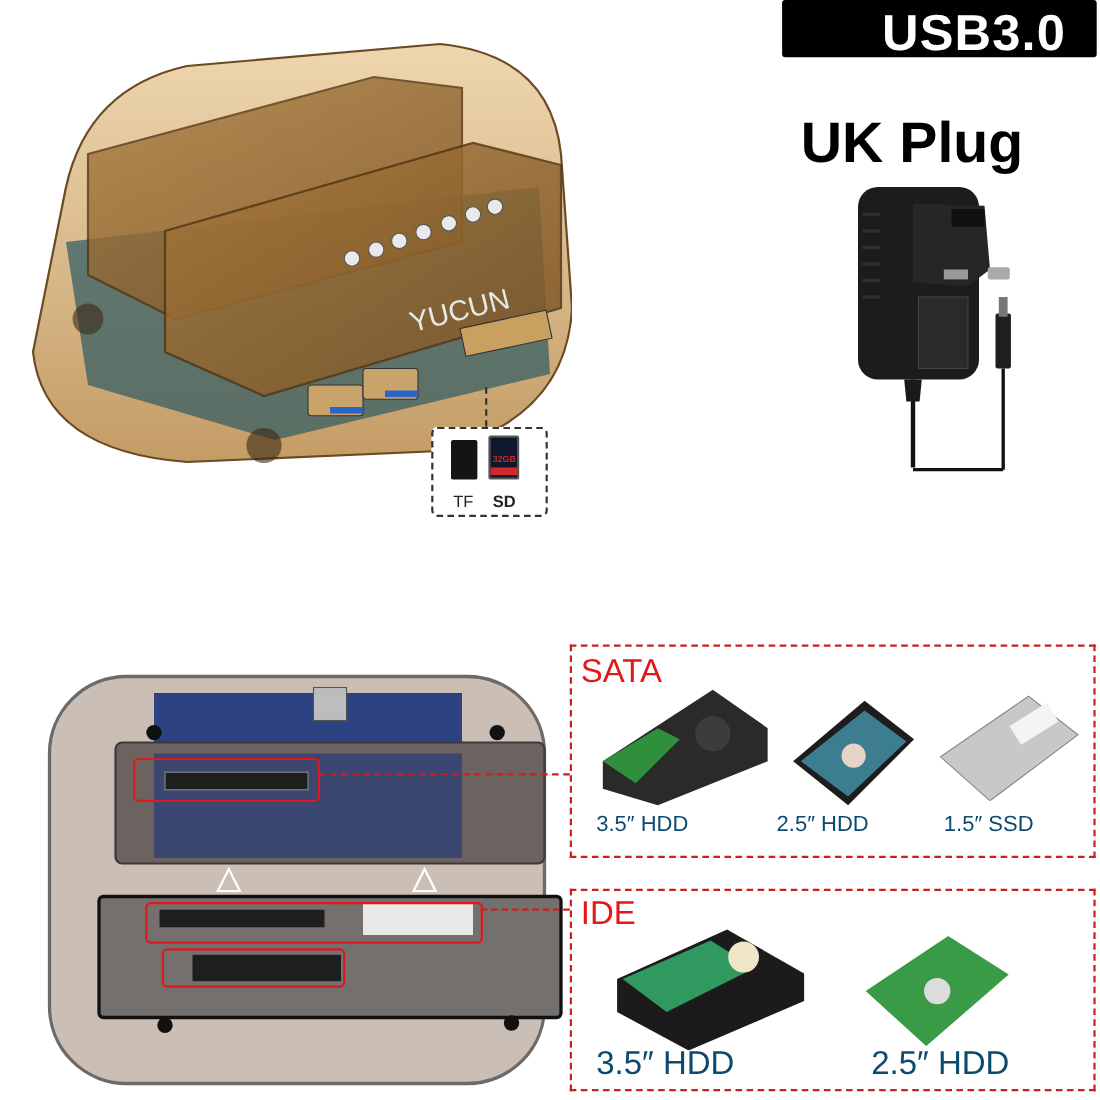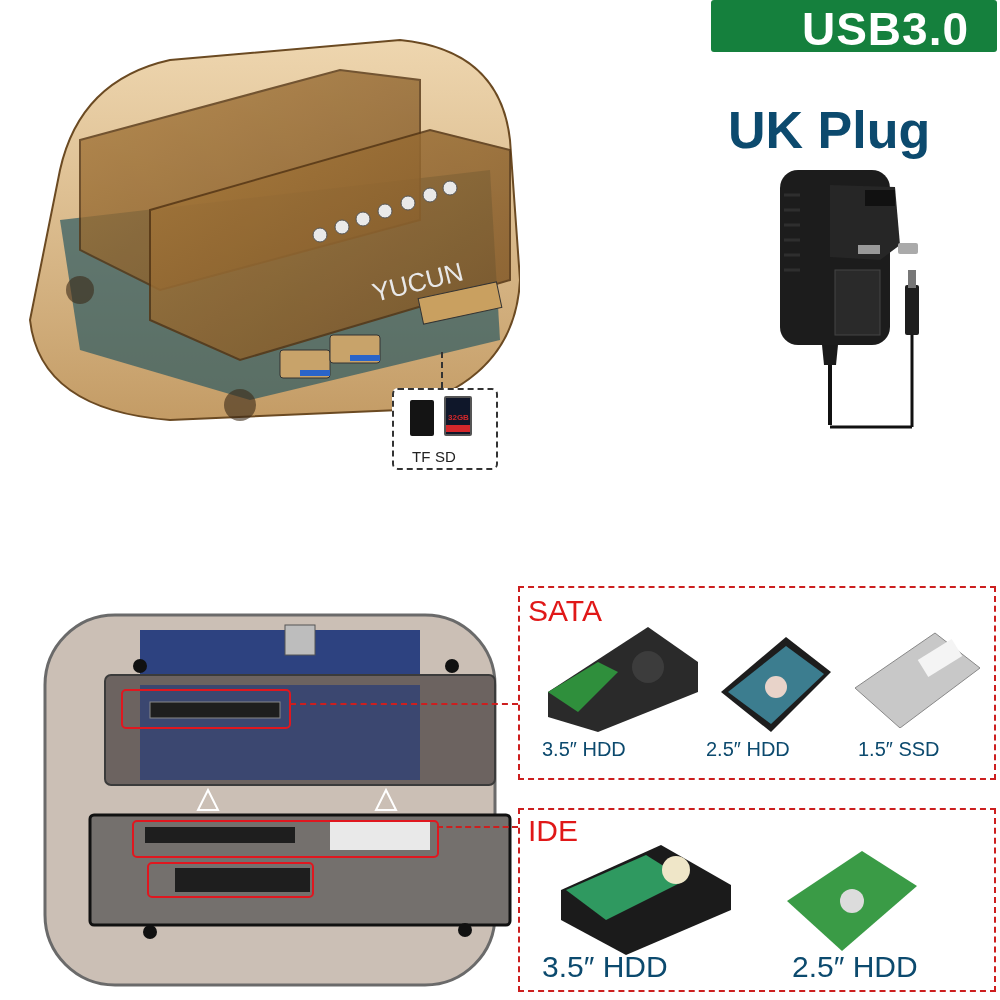--- a/index.html
+++ b/index.html
@@ -1,24 +1,24 @@
 <!DOCTYPE html>
 <html><head>
 <meta charset="utf-8">
 <style>
   * { box-sizing: border-box; margin: 0; padding: 0; }
   html, body { width: 1000px; height: 1000px; background: #ffffff; overflow: hidden; }
   body { position: relative; font-family: "Liberation Sans", sans-serif; }
   .abs { position: absolute; }
 
   
-  .usb-badge { left: 711px; top: 0; width: 286px; height: 52px; background: #15803d; border-radius: 3px;
+  .usb-badge { left: 711px; top: 0; width: 286px; height: 52px; background: #000000; border-radius: 3px;
     color: #fff; font-weight: bold; font-size: 46px; line-height: 58px; text-align: right; padding-right: 28px; letter-spacing: 1px; }
 
-  .uk-plug { left: 728px; top: 100px; color: #0c4a6e; font-weight: bold; font-size: 52px; line-height: 60px; }
+  .uk-plug { left: 728px; top: 100px; color: #000000; font-weight: bold; font-size: 52px; line-height: 60px; }
 
   
   .dock-top { left: 20px; top: 20px; width: 500px; height: 410px; }
 
   .card-box { left: 392px; top: 388px; width: 106px; height: 82px; border: 2px dashed #333; border-radius: 6px; background: #fff; }
   .card-tf { left: 16px; top: 10px; width: 24px; height: 36px; background: #141414; border-radius: 2px; }
   .card-sd { left: 50px; top: 6px; width: 28px; height: 40px; background: #0f172a; border: 2px solid #555; border-radius: 2px; }
   .card-sd .red { position: absolute; left: 0; right: 0; bottom: 2px; height: 7px; background: #d3272b; }
   .card-sd .num { position: absolute; left: 2px; top: 15px; font-size: 8px; color: #d3272b; font-weight: bold; }
   .card-label { top: 58px; font-size: 15px; color: #222; }
@@ -91,21 +91,21 @@
 </div>
 
 <div class="abs" style="left:441px; top:352px; width:0; height:36px; border-left:2px dashed #333;"></div>
 <div class="abs card-box">
   <div class="abs card-tf"></div>
   <div class="abs card-sd">
     <span class="num">32GB</span>
     <span class="red"></span>
   </div>
   <span class="abs card-label" style="left:18px;">TF</span>
-  <span class="abs card-label" style="left:41px;">SD</span>
+  <span class="abs card-label" style="left:54px;font-weight:bold;">SD</span>
 </div>
 
 <div class="abs charger">
   <svg width="170" height="270" viewBox="0 0 170 270">
     <rect x="10" y="5" width="110" height="175" rx="18" fill="#1c1c1c"></rect>
     <g stroke="#2e2e2e" stroke-width="3">
       <line x1="14" y1="30" x2="30" y2="30"></line>
         <line x1="14" y1="45" x2="30" y2="45"></line>
         <line x1="14" y1="60" x2="30" y2="60"></line>
       <line x1="14" y1="75" x2="30" y2="75"></line>

